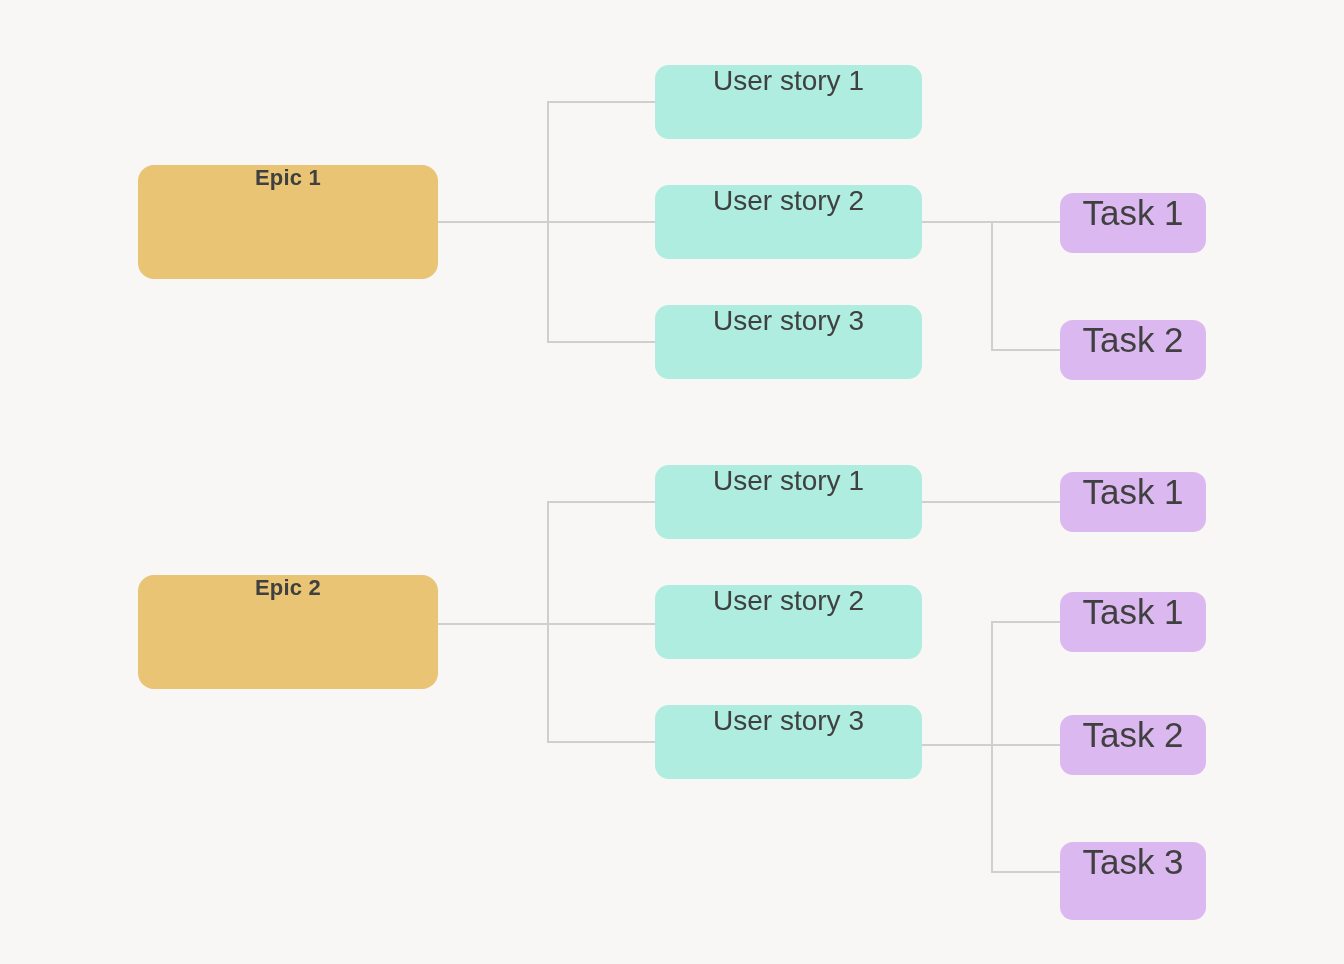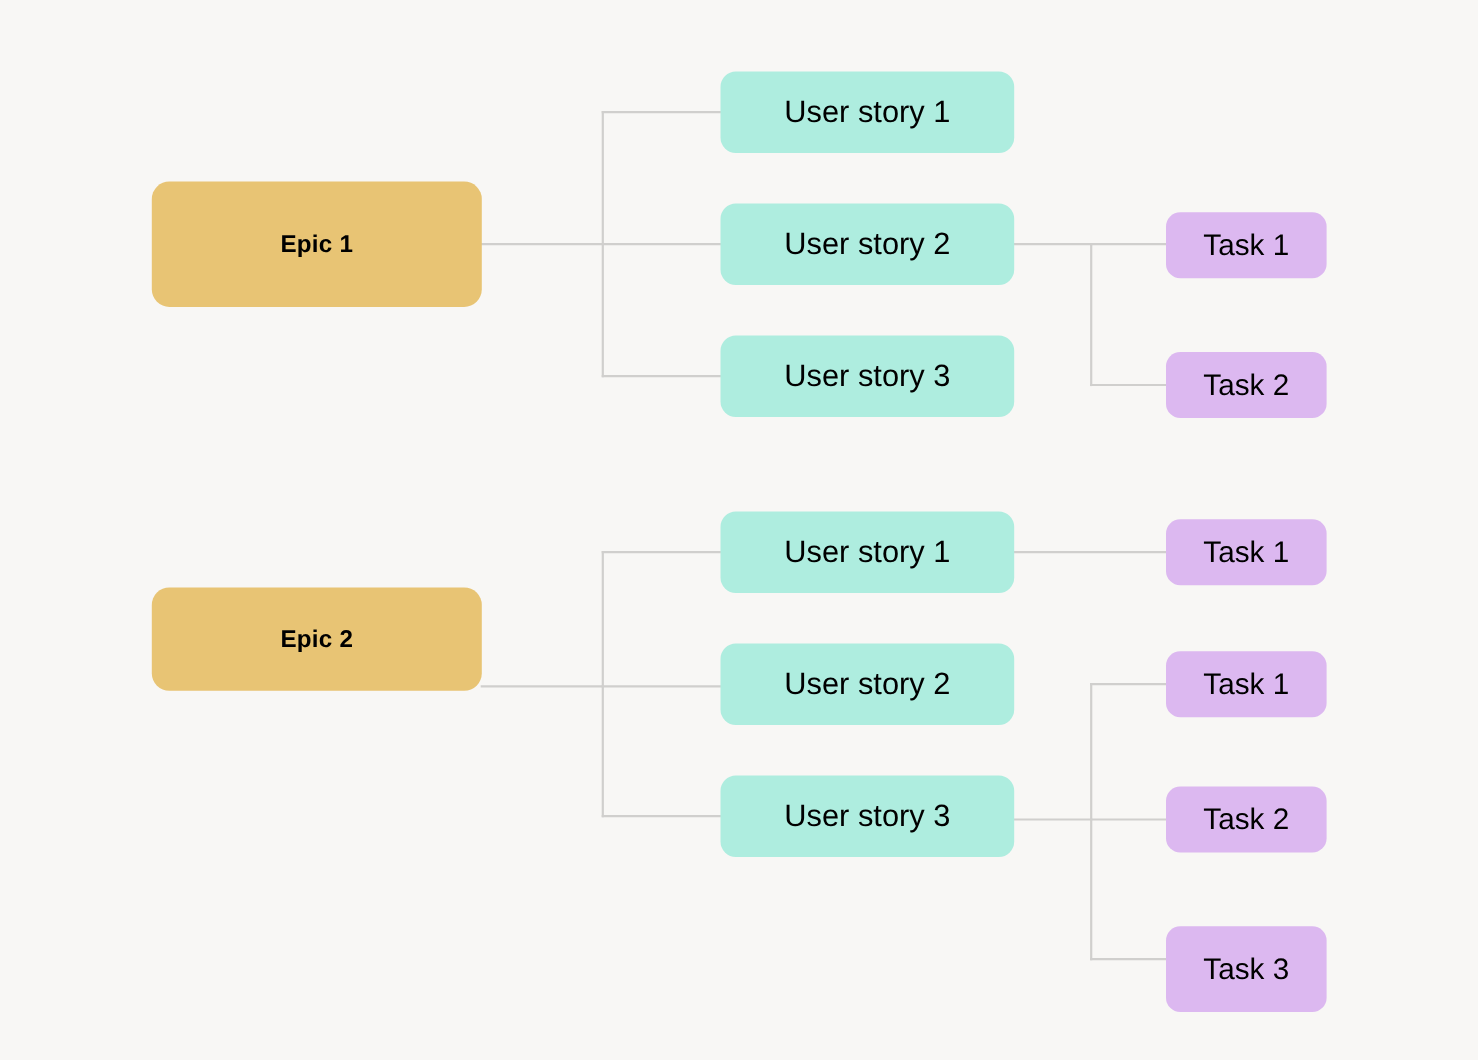--- a/index.html
+++ b/index.html
@@ -22,43 +22,43 @@
     position: absolute;
     left: 0;
     top: 0;
     width: 1344px;
     height: 964px;
     pointer-events: none;
   }
   .node {
     position: absolute;
     display: flex;
-    align-items: center;
+    align-items: flex-start;
     justify-content: center;
     box-sizing: border-box;
-    color: #000000;
+    color: #404040;
     white-space: nowrap;
   }
   .node-epic {
     background: #e8c474;
     border-radius: 16px;
     font-size: 22px;
     font-weight: bold;
     letter-spacing: 0.2px;
   }
   .node-story {
     background: #aeeddf;
     border-radius: 14px;
     font-size: 28px;
     font-weight: normal;
   }
   .node-task {
     background: #dcb8f0;
     border-radius: 13px;
-    font-size: 27px;
+    font-size: 35px;
     font-weight: normal;
   }
 </style>
 </head>
 <body>
 
 <div id="canvas">
   <svg id="edge-layer" viewBox="0 0 1344 964" width="1344" height="964" xmlns="http://www.w3.org/2000/svg">
       <line x1="438" y1="222" x2="548" y2="222" stroke="#d0cfcd" stroke-width="2" stroke-linecap="square"></line>
       <line x1="548" y1="102" x2="548" y2="342" stroke="#d0cfcd" stroke-width="2" stroke-linecap="square"></line>
@@ -93,21 +93,21 @@
       </div>
       <div class="node node-task" style="left: 1060px; top: 193px; width: 146px; height: 60px;">
         <span>Task 1</span>
       </div>
       <div class="node node-task" style="left: 1060px; top: 320px; width: 146px; height: 60px;">
         <span>Task 2</span>
       </div>
       <div class="node node-story" style="left: 655px; top: 305px; width: 267px; height: 74px;">
         <span>User story 3</span>
       </div>
-      <div class="node node-epic" style="left: 138px; top: 534px; width: 300px; height: 94px;">
+      <div class="node node-epic" style="left: 138px; top: 575px; width: 300px; height: 114px;">
         <span>Epic 2</span>
       </div>
       <div class="node node-story" style="left: 655px; top: 465px; width: 267px; height: 74px;">
         <span>User story 1</span>
       </div>
       <div class="node node-task" style="left: 1060px; top: 472px; width: 146px; height: 60px;">
         <span>Task 1</span>
       </div>
       <div class="node node-story" style="left: 655px; top: 585px; width: 267px; height: 74px;">
         <span>User story 2</span>

